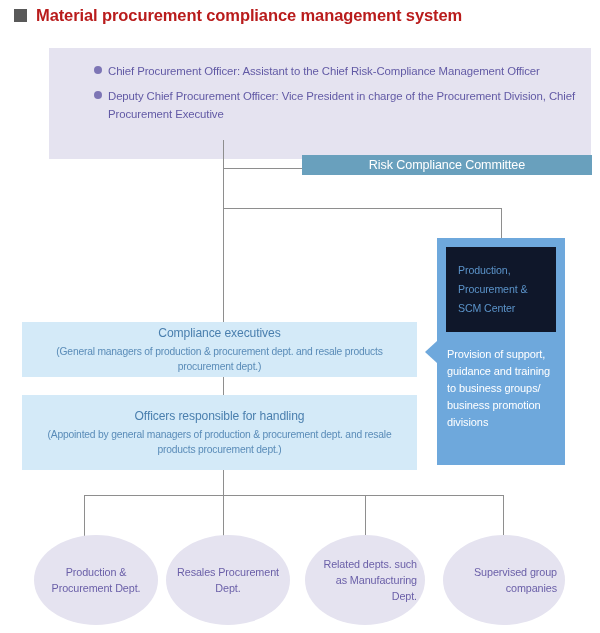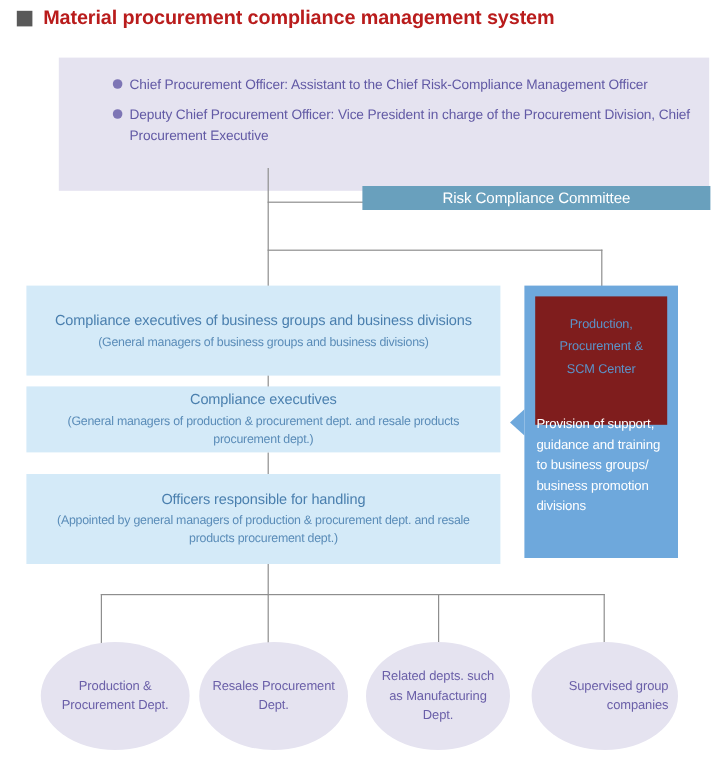--- a/index.html
+++ b/index.html
@@ -60,22 +60,22 @@
   #box-exec-groups   { top: 238px; height: 75px; }
   #box-exec          { top: 322px; height: 55px; }
   #box-officers      { top: 395px; height: 75px; }
 
   
   .side-panel {
     position: absolute; left: 437px; top: 238px; width: 128px; height: 227px;
     background: #6ea8dc;
   }
   .side-inner {
-    position: absolute; left: 9px; top: 9px; width: 110px; height: 107px;
-    background: #7f1d1d; padding: 13px 12px 0 12px; text-align: center;
+    position: absolute; left: 9px; top: 9px; width: 110px; height: 85px;
+    background: #0f172a; padding: 13px 12px 0 12px;
   }
   .side-inner-text { color: #5b93c9; font-size: 10.6px; line-height: 17px; letter-spacing: -0.1px; }
   .side-body {
     position: absolute; left: 10px; top: 108px; right: 10px;
     color: #ffffff; font-size: 11px; line-height: 17px; letter-spacing: -0.1px;
   }
   .side-arrow {
     position: absolute; left: -12px; top: 103px;
     width: 0; height: 0;
     border-top: 11px solid transparent;
@@ -86,21 +86,21 @@
   
   .ellipse {
     position: absolute; top: 535px; height: 90px;
     background: #e5e3f0; border-radius: 50%;
     display: flex; align-items: center; justify-content: center;
     text-align: center; padding: 0 8px;
   }
   .ellipse span { color: #6a5fa8; font-size: 10.8px; line-height: 16px; letter-spacing: -0.1px; }
   #ell-0 { left: 34px;  width: 124px; }
   #ell-1 { left: 166px; width: 124px; }
-  #ell-2 { left: 305px; width: 120px; }
+  #ell-2 { left: 305px; width: 120px; text-align: right; }
   #ell-3 { left: 443px; width: 122px; text-align: right; }
 </style>
 </head>
 <body>
 
 <div id="canvas">
 
   <div class="title-row">
     <span class="title-marker"></span>
     <span class="title-text">Material procurement compliance management system</span>
@@ -125,24 +125,20 @@
   <div class="ln vline" style="left:501px; top:208px; height:31px;"></div>
 
   <div class="rcc-box">
     <span class="rcc-label">Risk Compliance Committee</span>
   </div>
 
   <div class="ln vline" style="left:223px; top:313px; height:10px;"></div>
   <div class="ln vline" style="left:223px; top:377px; height:19px;"></div>
   <div class="ln vline" style="left:223px; top:470px; height:26px;"></div>
 
-  <div class="lb-box" id="box-exec-groups">
-    <span class="lb-main">Compliance executives of business groups and business divisions</span>
-    <span class="lb-sub">(General managers of business groups and business divisions)</span>
-  </div>
 
   <div class="lb-box" id="box-exec">
     <span class="lb-main">Compliance executives</span>
     <span class="lb-sub">(General managers of production &amp; procurement dept. and resale products procurement dept.)</span>
   </div>
 
   <div class="lb-box" id="box-officers">
     <span class="lb-main">Officers responsible for handling</span>
     <span class="lb-sub">(Appointed by general managers of production &amp; procurement dept. and resale products procurement dept.)</span>
   </div>

